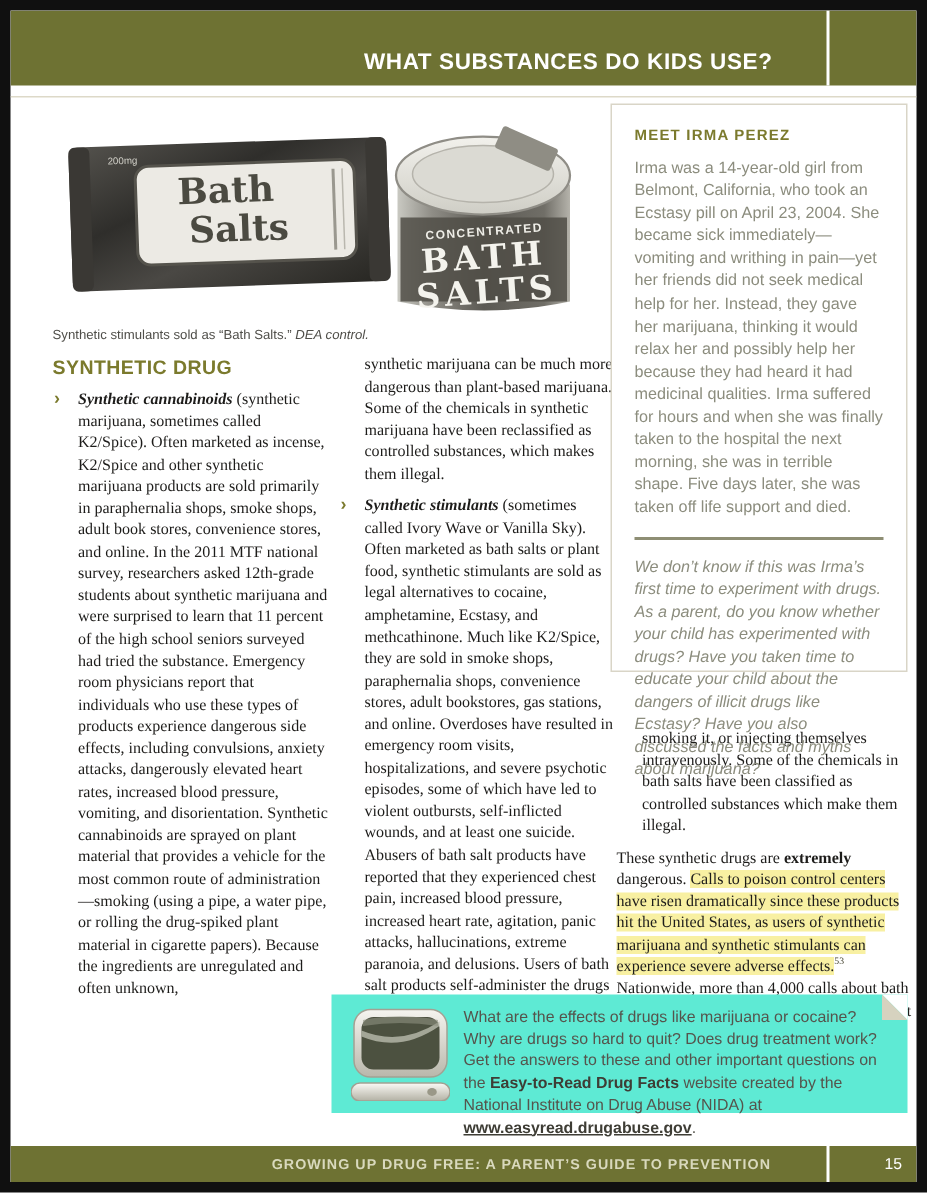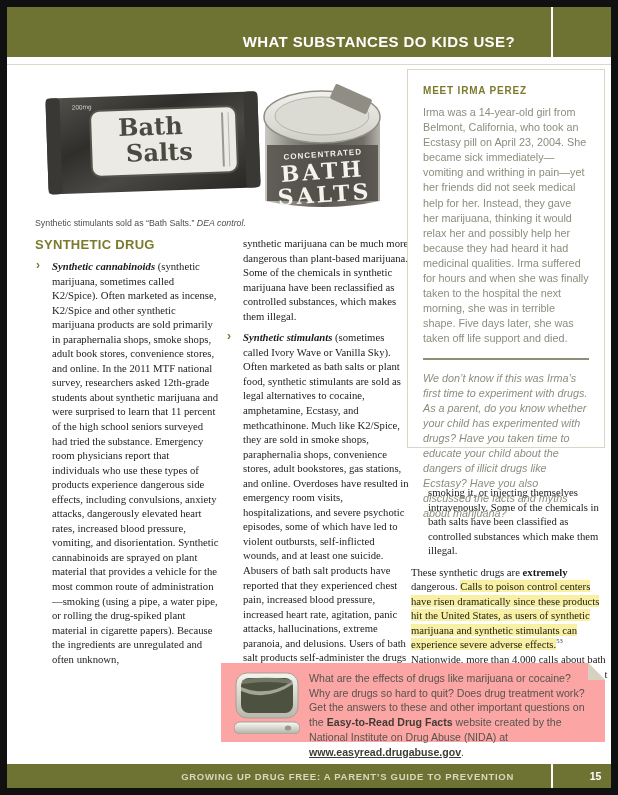--- a/index.html
+++ b/index.html
@@ -10,21 +10,21 @@
   
   .bar { position:absolute; left:0; width:604px; background:#6e7233; display:flex; align-items:stretch;gap:27px; }
   #header-bar { top:0; height:50px; }
   #footer-bar { top:757px; height:24px; }
   .bar .bar-main { flex:1; display:flex; align-items:flex-end; justify-content:flex-end; }
   .bar .bar-divider { width:2px; background:#ffffff; }
   .bar .bar-end { width:31px; display:flex; align-items:center; justify-content:center; }
   #header-title { color:#ffffff; font-weight:bold; font-size:15px; letter-spacing:0.4px; padding:0 9px 7px 0; }
   #footer-bar .bar-main { align-items:center; }
   #footer-title { color:#d9d9bd; font-weight:bold; font-size:9.5px; letter-spacing:0.7px; padding-right:10px; }
-  #page-number { color:#ffffff; font-weight:bold; font-size:10.5px;text-align:center; }
+  #page-number { color:#ffffff; font-weight:normal; font-size:10.5px;text-align:center; }
 
   #header-rule { position:absolute; left:0; top:57px; width:604px; height:1px; background:#ddd9c8; }
 
   
   #photo { position:absolute; left:28px; top:66px; width:352px; height:140px; }
   #photo-caption { position:absolute; left:28px; top:211px; width:350px; font-size:8.8px; color:#4f4e49; }
   #photo-caption .credit { font-style:italic; }
 
   
   #article-heading { position:absolute; left:28px; top:230px; font-size:13px; font-weight:bold; letter-spacing:0.3px; color:#7b7a2d; }
@@ -42,21 +42,21 @@
   sup.fn { font-size:6.5px; vertical-align:super; line-height:0; color:#44432f; }
 
   
   #sidebar { position:absolute; left:400px; top:62px; width:198px; height:379px; border:1px solid #d9d5c7; padding:15px 15px 0 15px; }
   #sidebar-heading { color:#7b7a2d; font-size:10px; font-weight:bold; letter-spacing:0.8px; margin-bottom:9px; }
   .sidebar-text { color:#8c8d7e; font-size:10.8px; line-height:15.1px; }
   #sidebar-divider { height:2px; background:#8e8e74; margin:11px 0 11px 0; }
   #sidebar-reflection { font-style:italic; }
 
   
-  #info-box { position:absolute; left:214px; top:656px; width:384px; height:79px; background:#fca5a5; }
+  #info-box { position:absolute; left:214px; top:656px; width:384px; height:79px; background:#5eead4; }
   #info-fold-cut { position:absolute; top:0; right:0; width:0; height:0; border-top:17px solid #ffffff; border-left:17px solid transparent; }
   #info-fold-flap { position:absolute; top:0; right:0; width:17px; height:17px; overflow:hidden; }
   #info-fold-flap:before { content:""; position:absolute; left:-17px; top:0; width:0; height:0; border-bottom:17px solid #d6d2bf; border-right:17px solid transparent; transform:translateX(17px); }
   #info-icon { position:absolute; left:13px; top:9px; }
   #info-text { position:absolute; left:88px; top:8px; width:282px; font-size:10.6px; line-height:14.7px; color:#55544c; }
   #info-text .link { font-weight:bold; text-decoration:underline; color:#3e3d35; cursor:pointer; }
   #info-text .b { color:#3e3d35; }
 </style>
 </head>
 <body>

